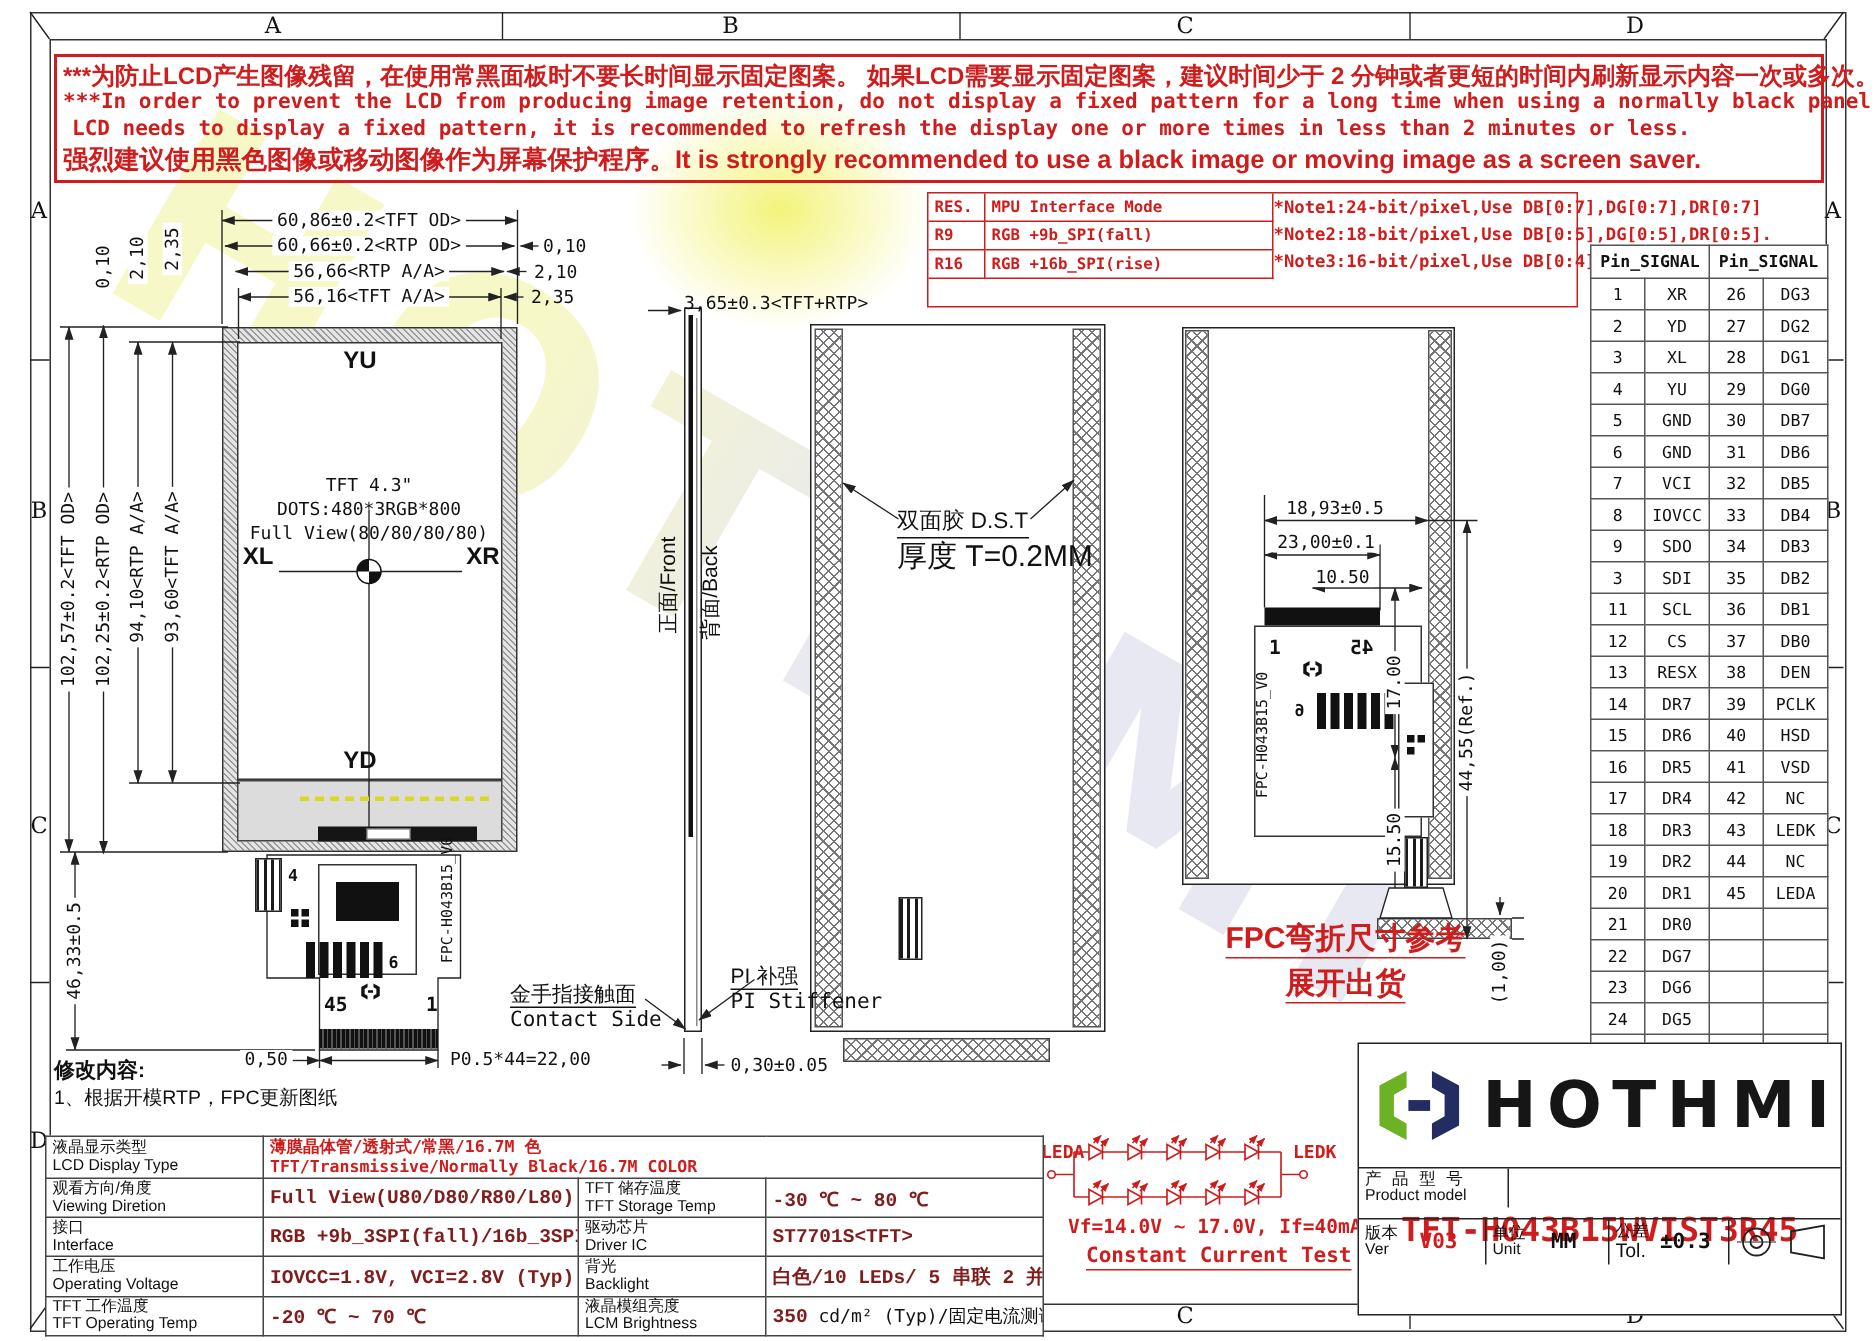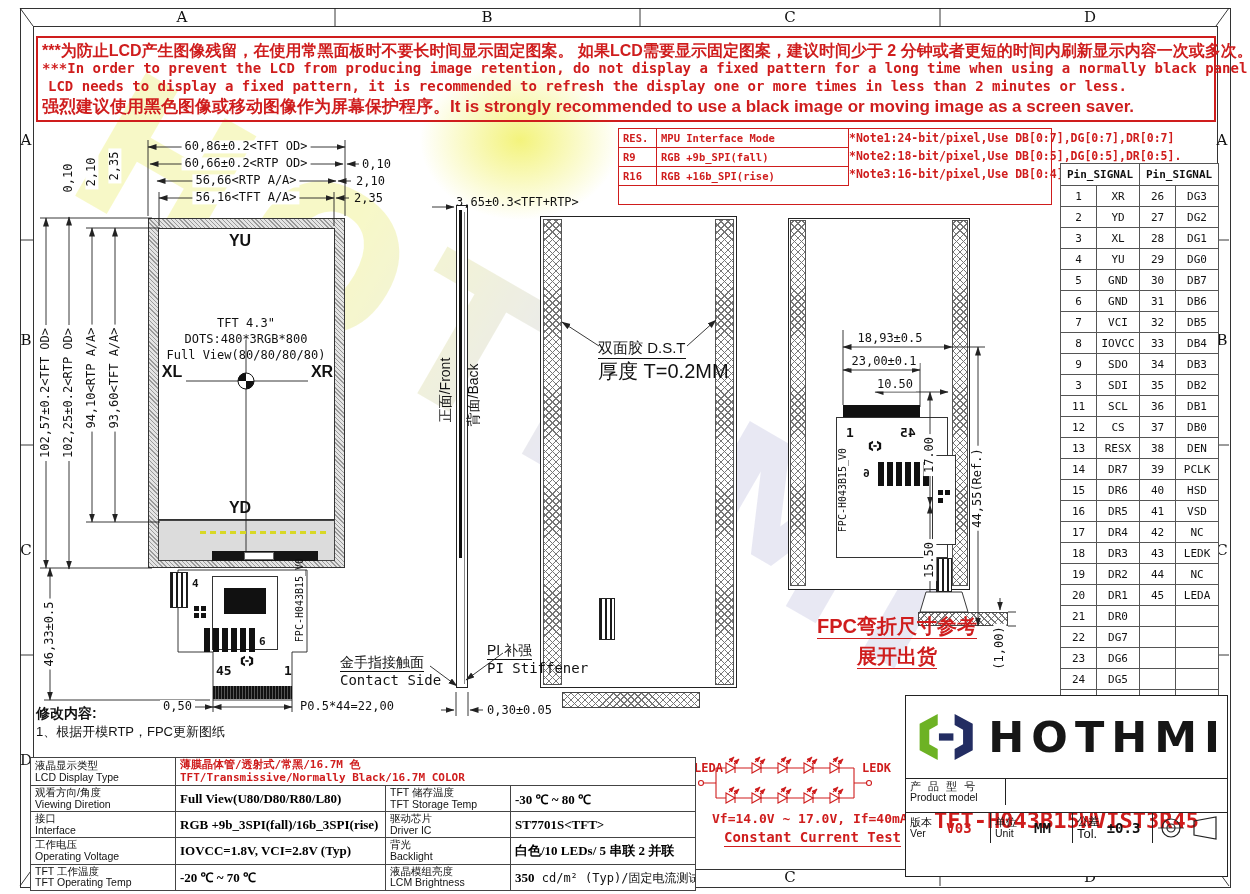--- a/index.html
+++ b/index.html
@@ -47,21 +47,21 @@
   #notes .noteline{position:absolute;left:230px;width:200px;font-size:11.5px;white-space:nowrap;}
   
   #pintable{position:absolute;left:1060px;top:163px;width:158px;z-index:6;border-collapse:collapse;
             background:#fff;font-family:"DejaVu Sans Mono",monospace;font-size:11px;table-layout:fixed;}
   #pintable td{border:1px solid #555;text-align:center;height:20px;padding:0;overflow:hidden;}
   
   #spectable{position:absolute;left:30px;top:757px;width:665px;z-index:6;border-collapse:collapse;background:#fff;
              table-layout:fixed;}
   #spectable td{border:1px solid #444;padding:1px 4px;overflow:hidden;vertical-align:middle;}
   #spectable .lc{font-size:10.5px;line-height:1.1;font-family:"Liberation Sans",sans-serif;}
-  #spectable .lv{font-size:13px;font-weight:bold;color:#000000;font-family:Liberation Serif, serif;white-space:nowrap;}
+  #spectable .lv{font-size:13px;font-weight:bold;color:#7f1d1d;font-family:Liberation Mono, monospace;white-space:nowrap;}
   #spectable .lv2{font-size:11px;font-weight:bold;color:#cf1d1d;font-family:"DejaVu Sans Mono",monospace;white-space:nowrap;line-height:1.15;}
   
   #titleblock{position:absolute;left:905px;top:695px;width:323px;height:182px;z-index:6;background:#fff;
               border:1.5px solid #222;box-sizing:border-box;}
   #titleblock .row{position:relative;box-sizing:border-box;border-top:1px solid #222;display:flex;}
   #titleblock .cellb{box-sizing:border-box;border-right:1px solid #222;display:flex;align-items:center;padding:1px 4px;}
   #titleblock .lab{font-size:11px;line-height:1.1;}
   #titleblock .val{flex:1;text-align:center;font-family:"DejaVu Sans Mono",monospace;font-weight:bold;font-size:14px;}
   #brand{font-family:"DejaVu Sans",sans-serif;font-weight:bold;font-size:43px;letter-spacing:7px;color:#161616;}
   .minilogo{position:absolute;z-index:5;}

